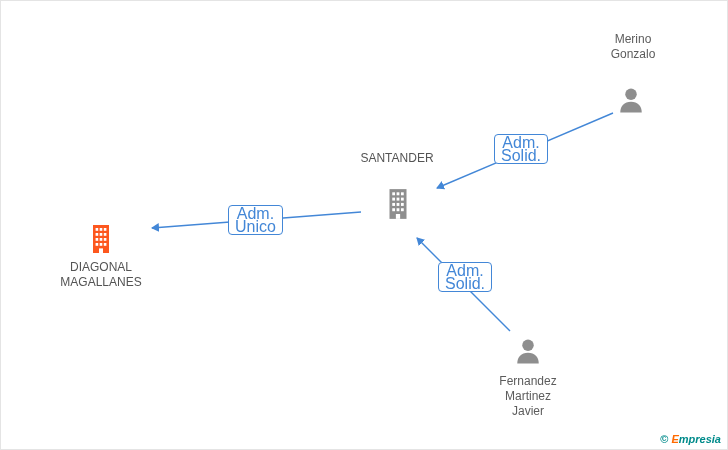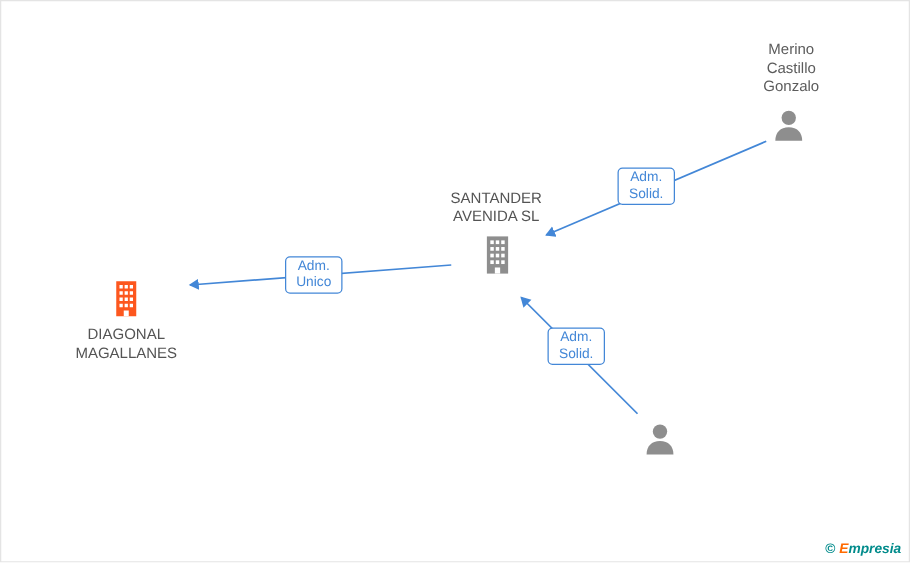--- a/index.html
+++ b/index.html
@@ -40,21 +40,21 @@
   .person-icon svg { fill: #8e8e8e; display: block; }
   .company-icon svg .bld-body { fill: #8e8e8e; }
   .company-icon.highlight svg .bld-body { fill: #fd571e; }
   .company-icon svg .bld-win { fill: #ffffff; }
   .edge-label {
     position: absolute;
     background: #ffffff;
     border: 1px solid #4387d7;
     border-radius: 4px;
     color: #4387d7;
-    font-size: 11px;
+    font-size: 16px;
     line-height: 13px;
     text-align: center;
     padding: 1px 6px;
     min-width: 32px;
   }
   .watermark {
     position: absolute;
     right: 6px;
     bottom: 4px;
     font-size: 11px;
@@ -78,33 +78,31 @@
         <path d="M0,0 L8,4.5 L0,9 Z" fill="#4387d7"></path>
       </marker>
     </defs>
     <line x1="612" y1="112" x2="436" y2="187" marker-end="url(#arrowhead)"></line>
     <line x1="360" y1="211" x2="151" y2="227" marker-end="url(#arrowhead)"></line>
     <line x1="509" y1="330" x2="416" y2="237" marker-end="url(#arrowhead)"></line>
   </svg>
 
   <div class="node-label" style="left:587px; top:31px; width:90px;">
     <div>Merino</div>
-    <div>Castillo</div>
     <div>Gonzalo</div>
   </div>
   <div class="icon-wrap person-icon" style="left:615px; top:85px;">
     <svg width="30" height="30" viewBox="0 0 24 24">
       <circle cx="12" cy="6.6" r="4.6"></circle>
       <path d="M12,12.6 c-5.4,0 -8.6,3.4 -8.6,8.6 l17.2,0 c0,-5.2 -3.2,-8.6 -8.6,-8.6 z"></path>
     </svg>
   </div>
 
   <div class="node-label company" style="left:346px; top:138px; width:100px;margin-top:12px;">
     <div>SANTANDER</div>
-    <div>AVENIDA  SL</div>
   </div>
   <div class="icon-wrap company-icon" style="left:381px; top:186px;">
     <svg width="32" height="34" viewBox="0 0 30 32">
       <rect class="bld-body" x="7" y="2" width="16" height="28"></rect>
       <rect class="bld-win" x="9.6" y="5" width="2.6" height="2.8"></rect>
       <rect class="bld-win" x="13.7" y="5" width="2.6" height="2.8"></rect>
       <rect class="bld-win" x="17.8" y="5" width="2.6" height="2.8"></rect>
       <rect class="bld-win" x="9.6" y="10" width="2.6" height="2.8"></rect>
       <rect class="bld-win" x="13.7" y="10" width="2.6" height="2.8"></rect>
       <rect class="bld-win" x="17.8" y="10" width="2.6" height="2.8"></rect>
@@ -140,20 +138,25 @@
     <div>DIAGONAL</div>
     <div>MAGALLANES</div>
   </div>
 
   <div class="icon-wrap person-icon" style="left:512px; top:336px;">
     <svg width="30" height="30" viewBox="0 0 24 24">
       <circle cx="12" cy="6.6" r="4.6"></circle>
       <path d="M12,12.6 c-5.4,0 -8.6,3.4 -8.6,8.6 l17.2,0 c0,-5.2 -3.2,-8.6 -8.6,-8.6 z"></path>
     </svg>
   </div>
+  <div class="node-label" style="left:482px; top:373px; width:90px;">
+    <div>Fernandez</div>
+    <div>Martinez</div>
+    <div>Javier</div>
+  </div>
 
   <div class="edge-label" style="left:493px; top:133px;">
     <div>Adm.</div>
     <div>Solid.</div>
   </div>
   <div class="edge-label" style="left:227px; top:204px;">
     <div>Adm.</div>
     <div>Unico</div>
   </div>
   <div class="edge-label" style="left:437px; top:261px;">

